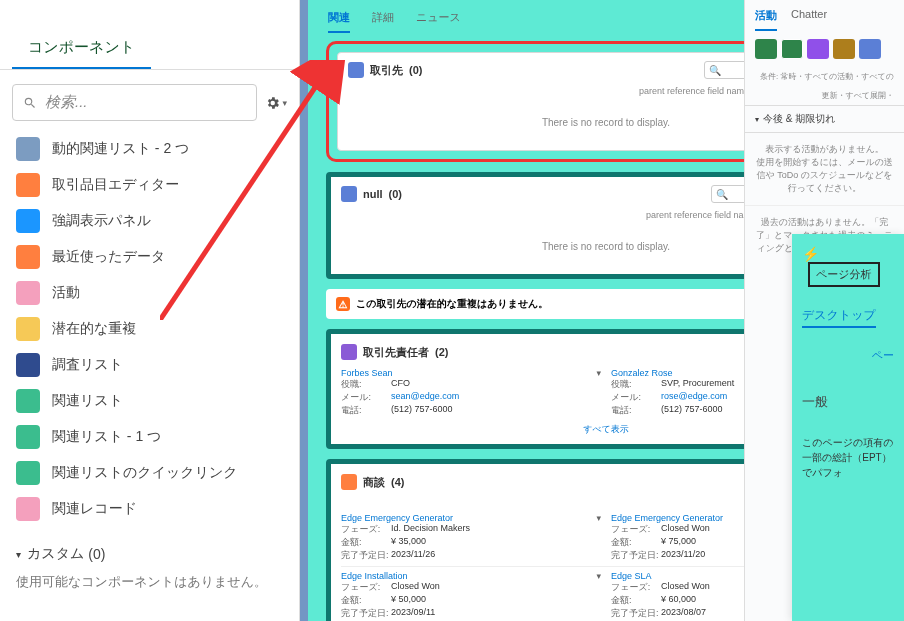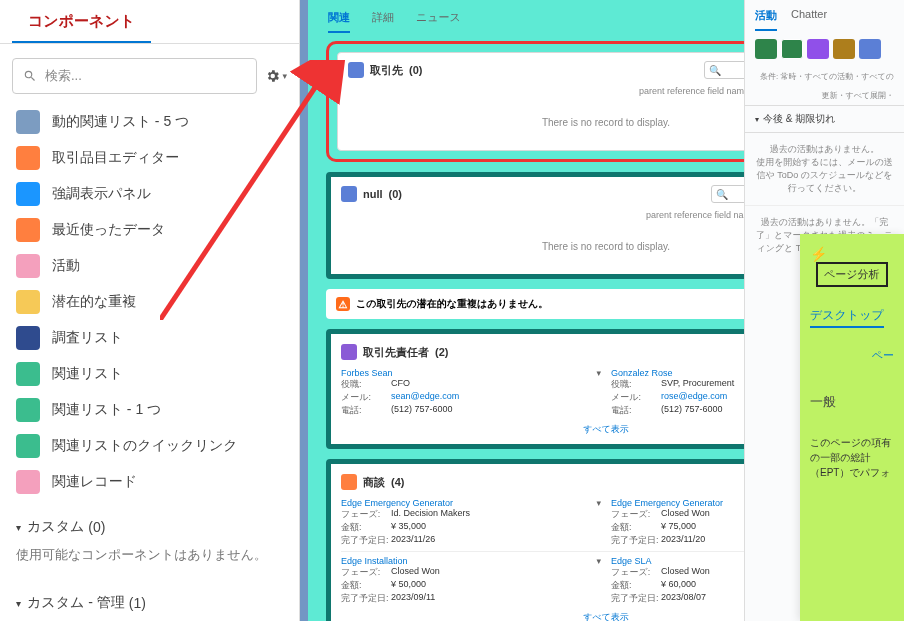--- a/index.html
+++ b/index.html
@@ -1,23 +1,23 @@
 <!DOCTYPE html>
 <html><head>
 <meta charset="utf-8">
 <style>
 * { margin:0; padding:0; box-sizing:border-box; font-family:"Salesforce Sans",Arial,sans-serif; }
 body { width:904px; height:621px; background:#fff; overflow:hidden; position:relative; }
 
 .sidebar { position:absolute; top:0; left:0; width:300px; height:621px; border-right:1px solid #ddd; background:#fff; }
 .tabbar { display:flex; padding:0 12px; border-bottom:1px solid #ddd; }
 .tabbar .tab { padding:12px 16px 10px; font-size:15px; color:#444; cursor:pointer; }
-.tabbar .tab.active { color:#b91c1c; border-bottom:2px solid #0176d3; font-weight:700; }
+.tabbar .tab.active { color:#14532d; border-bottom:2px solid #0176d3; font-weight:400;margin-top:26px; }
 .searchrow { display:flex; align-items:center; padding:14px 12px 10px; gap:8px; }
-.searchbox { flex:1; display:flex; align-items:center; border:1px solid #ccc; border-radius:4px; padding:8px 10px; color:#888; font-size:13px; }
+.searchbox { flex:1; display:flex; align-items:center; border:1px solid #ccc; border-radius:4px; padding:8px 10px; color:#888; font-size:15px;font-style:italic; }
 .searchbox .sico { margin-right:8px; fill:#888; }
 .gear { width:22px; height:22px; display:flex; align-items:center; justify-content:center; color:#555; font-size:14px; }
 .gear svg{width:16px;height:16px;fill:#555;}
 .chev{font-size:9px;color:#666;margin-left:2px;}
 
 .complist { padding:0 6px 4px; }
 .comp { display:flex; align-items:center; padding:6px 10px; border-radius:4px; }
 .comp-ico { width:24px; height:24px; border-radius:4px; margin-right:12px; display:flex; align-items:center; justify-content:center; }
 .comp-lbl { font-size:14px; color:#444; }
 
@@ -61,21 +61,21 @@
 .rtabs { display:flex; padding:8px 10px 0; gap:14px; font-size:11px; }
 .rtabs span { padding-bottom:6px; }
 .rtabs span.active { color:#0176d3; border-bottom:2px solid #0176d3; font-weight:600; }
 .rbtns { display:flex; gap:4px; padding:8px 10px; }
 .rbtns .b { width:22px; height:20px; border-radius:3px; }
 .rtxt { padding:4px 10px; font-size:8px; text-align:right; color:#888; }
 .racc { border-top:1px solid #ddd; border-bottom:1px solid #ddd; padding:6px 10px; font-size:10px; color:#444; display:flex;align-items:center; }
 .racc .arr{font-size:8px;margin-right:4px;}
 .rmsg { padding:10px 8px; text-align:center; font-size:9px; color:#888; }
 
-.anpane { position:absolute; right:0; top:234px; bottom:0; width:104px; background:#bef264; box-shadow:-2px 0 8px rgba(0,0,0,.1); padding:12px 10px; font-size:11px; color:#333; }
+.anpane { position:absolute; right:0; top:234px; bottom:0; width:112px; background:#5eead4; box-shadow:-2px 0 8px rgba(0,0,0,.1); padding:12px 10px; font-size:11px; color:#333; }
 .pabox { border:2px solid #222; padding:3px 6px; font-size:11px; display:inline-block; margin-left:6px; }
 .bolt { font-size:14px; }
 .dtab { margin-top:20px; font-size:12px; color:#0176d3; border-bottom:2px solid #0176d3; padding-bottom:2px; display:inline-block; }
 .gen { margin-top:30px; font-size:13px; color:#444; }
 .para { margin-top:24px; font-size:10px; color:#333; line-height:1.5; }
 
 .arrow { position:absolute; left:160px; top:60px; width:220px; height:260px; pointer-events:none; z-index:5; }
 </style>
 </head>
 <body>
@@ -94,21 +94,21 @@
     <div class="gear">
         <svg viewBox="0 0 24 24">
           <path d="M19.4 13a7.5 7.5 0 000-2l2.1-1.6-2-3.4-2.5 1a7.6 7.6 0 00-1.7-1L15 3h-4l-.4 2.9a7.6 7.6 0 00-1.7 1l-2.5-1-2 3.4L6.6 11a7.5 7.5 0 000 2l-2.1 1.6 2 3.4 2.5-1a7.6 7.6 0 001.7 1L11 21h4l.4-2.9a7.6 7.6 0 001.7-1l2.5 1 2-3.4zM12 15.5A3.5 3.5 0 1115.5 12 3.5 3.5 0 0112 15.5z"></path>
         </svg>
         <span class="chev">▾</span>
       </div>
   </div>
   <div class="complist" id="complist">
       <div class="comp">
         <div class="comp-ico" style="background:#7c9cc1"></div>
-        <span class="comp-lbl">動的関連リスト - 5 つ</span>
+        <span class="comp-lbl">動的関連リスト - 2 つ</span>
       </div>
       <div class="comp">
         <div class="comp-ico" style="background:#ff7f3f"></div>
         <span class="comp-lbl">取引品目エディター</span>
       </div>
       <div class="comp">
         <div class="comp-ico" style="background:#1b96ff"></div>
         <span class="comp-lbl">強調表示パネル</span>
       </div>
       <div class="comp">
@@ -261,21 +261,21 @@
 
     <div class="card">
       <div class="chead">
         <div class="left">
             <div class="cico" style="background:#ff7f3f"></div>
             <span>商談</span>
             <span>(4)</span>
           </div>
         <div class="newbtn">新規</div>
       </div>
-      <div class="twocol" style="margin-top:6px">
+      <div class="twocol" style="margin-top:21px">
         <div class="col">
           <div class="hdr">
               <a>Edge Emergency Generator</a>
               <span class="drop">▾</span>
             </div>
           <div class="fld">
               <span class="k">フェーズ:</span>
               <span>Id. Decision Makers</span>
             </div>
           <div class="fld">
@@ -361,21 +361,21 @@
       <div class="b" style="background:#ad7e1c"></div>
       <div class="b" style="background:#5b7fd6"></div>
     </div>
     <div class="rtxt">条件: 常時・すべての活動・すべての</div>
     <div class="rtxt">更新・すべて展開・</div>
     <div class="racc">
         <span class="arr">▾</span>
         <span>今後 &amp; 期限切れ</span>
       </div>
     <div class="rmsg">
-      <div>過去の活動はありません。</div>
+      <div>表示する活動がありません。</div>
       <div>使用を開始するには、メールの送信や ToDo のスケジュールなどを行ってください。</div>
     </div>
     <div class="rmsg" style="border-top:1px solid #eee">過去の活動はありません。「完了」とマークされた過去のミーティングと ToDo がここに表示されます。</div>
   </div>
 </div>
 
 <div class="anpane">
   <div><span class="bolt">⚡</span><span class="pabox">ページ分析</span></div>
   <div class="dtab">デスクトップ</div>
   <div style="text-align:right;margin-top:20px;color:#0176d3;font-size:11px">ペー</div>

